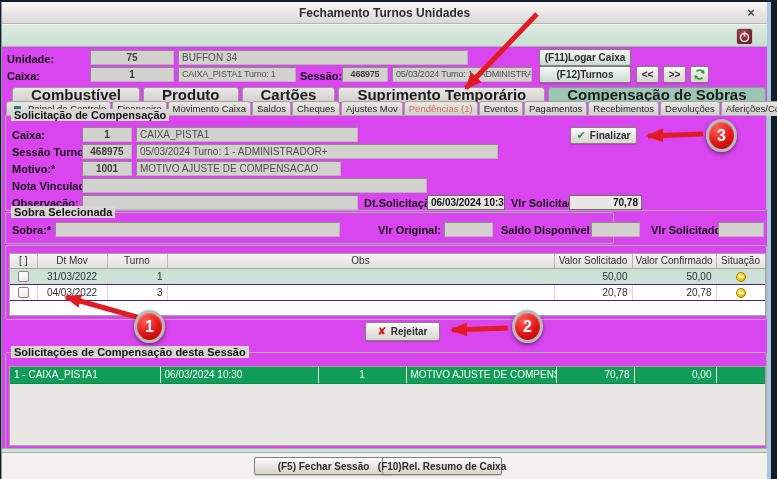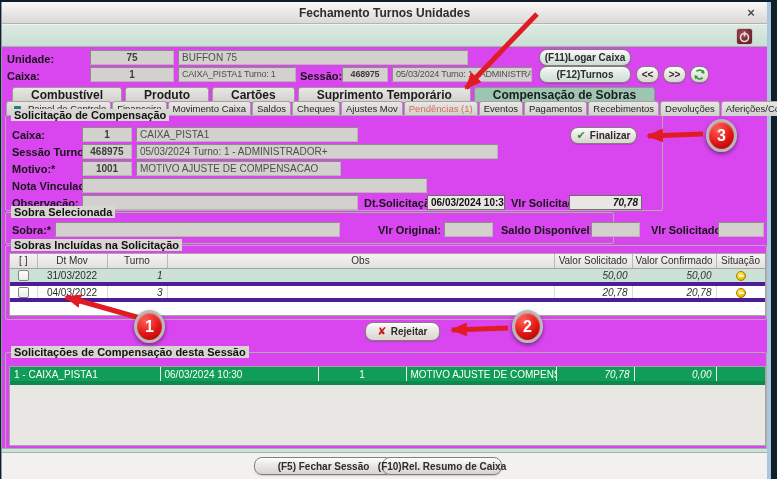--- a/index.html
+++ b/index.html
@@ -21,52 +21,52 @@
                background:radial-gradient(circle at 35% 30%, #9c4a56, #6e2430 70%); display:flex; align-items:center; justify-content:center; }
   
   .lbl { position:absolute; font-size:11px; font-weight:bold; color:#151515; white-space:nowrap; }
   .fld { position:absolute; height:15px; background:#d3d1cd; border:1px solid;
          border-color:#8d8b87 #b8b6b2 #b8b6b2 #8d8b87; font-size:10px; color:#4e4e4e;
          line-height:13px; padding:0 3px; white-space:nowrap; overflow:hidden; }
   .fld.code { font-weight:bold; color:#3d3d3d;text-align:center; }
   .fld.tight { font-size:9px; letter-spacing:-0.2px; }
   .fld.lite { background:#e9e7e4; border-color:#6f6d6a; color:#121212; font-weight:bold; }
   .fld.num { text-align:right; }
-  .btn { position:absolute; border:1px solid #828078; border-radius:8px;
+  .btn { position:absolute; border:1px solid #828078; border-radius:2px;
          background:linear-gradient(#ffffff,#ece9e6 40%,#d8d5d1);
          font-weight:bold; font-size:10px; color:#2c2c2c; display:flex; align-items:center; justify-content:center;
          gap:4px; box-shadow:0 1px 1px rgba(0,0,0,.15); cursor:default; white-space:nowrap; }
   .btn.mint { background:linear-gradient(#f7fbf9,#e2ece7 40%,#cfdcd5); }
   .g { font-family:"DejaVu Sans",sans-serif; font-size:11px; line-height:10px; }
   .g.green { color:#27963c; } .g.red { color:#cc1616; }
   
   .tabrow { position:absolute; display:flex; align-items:flex-end; }
-  .tab { height:15px; line-height:14px; padding:0 18px; font-size:12px; font-weight:bold; color:#1c1c1c;
+  .tab { height:15px; line-height:14px; padding:0 18px; font-size:15px; font-weight:bold; color:#1c1c1c;
          background:linear-gradient(#e9e7e4,#d2d0cc); border:1px solid #9c9a96; border-bottom:none;
          border-radius:3px 3px 0 0; white-space:nowrap; cursor:default; }
   .tab.active { background:#9cc6b2; border-color:#7fa18f; }
   .subtab { height:15px; line-height:14px; padding:0 4px; font-size:9.5px; font-weight:normal; color:#1e1e1e;
             background:linear-gradient(#e9e7e4,#d2d0cc); border:1px solid #a5a3a0; border-bottom:none;
             border-radius:3px 3px 0 0; white-space:nowrap; display:inline-flex; align-items:center; gap:3px; cursor:default; }
   .subtab.pending { color:#d66a5a; }
   
   .grp { position:absolute; border:1px solid #b0aeaa; border-radius:2px; }
   .grp-title { position:absolute; top:-7px; left:5px; background:#d8d6d2; padding:0 3px;
                font-size:11px; font-weight:bold; color:#111; white-space:nowrap; }
   
   .tblwrap { position:absolute; background:#fff; border:1px solid #a7a5a1; overflow:hidden; }
   .tblwrap.gray { background:#e9e7e4; }
   table.tbl { border-collapse:collapse; table-layout:fixed; width:755px; font-size:10px; color:#2e2e2e; }
   .tbl th { height:14px; background:linear-gradient(#f4f3f1,#e3e1de); border-right:1px solid #bcbab6;
             border-bottom:1px solid #a5a3a0; font-weight:normal; padding:0 2px; white-space:nowrap; overflow:hidden; text-align:center; }
-  .tbl td { height:16px; border-right:1px solid #dddbd8; border-bottom:4px solid #4c1d95;
+  .tbl td { height:16px; border-right:1px solid #dddbd8; border-bottom:1px solid #4c1d95;
             padding:0 4px; white-space:nowrap; overflow:hidden; background:#fff; }
   tr.sel-mint td { background:#cde2d6; }
   tr.sel-green td { background:#0f9d58; color:#fff; border-right-color:rgba(255,255,255,.28); border-bottom-color:#0c8a4d; }
-  .num { text-align:right;font-style:italic; } .ctr { text-align:center; }
+  .num { text-align:right; } .ctr { text-align:center; }
   .cb { width:11px; height:11px; margin:0 auto; background:linear-gradient(#fff,#ececec);
         border:1px solid #858585; border-radius:2px; }
   .coin { display:inline-block; width:10px; height:10px; border-radius:50%;
           background:radial-gradient(circle at 35% 30%, #ffe98c, #f3c700 55%, #cf9e00);
           border:1px solid #a87e00; position:relative; vertical-align:middle; }
   .coin i { position:absolute; left:2px; top:3px; width:5px; height:2px; background:rgba(255,255,255,.85); border-radius:1px; }
   
   .mintline { position:absolute; left:0; top:446px; width:765px; height:5px; background:#cfe2d6;
               border-top:1px solid #9fb5a9; border-bottom:1px solid #9fb5a9; }
   .bottombar { position:absolute; left:0; top:451px; width:765px; height:26px; background:#f2f1ef; }
@@ -92,21 +92,21 @@
     <div class="power-btn">
       <svg width="11" height="12" viewBox="0 0 11 12">
         <circle cx="5.5" cy="6.5" r="4" fill="none" stroke="#f2d7da" stroke-width="1.6"></circle>
         <rect x="4.7" y="0.5" width="1.7" height="5" fill="#f2d7da"></rect>
       </svg>
     </div>
   </div>
 
   <span class="lbl" style="left:5px;top:51px">Unidade:</span>
   <div class="fld code" style="left:88px;top:48px;width:84px">75</div>
-  <div class="fld" style="left:176px;top:48px;width:290px">BUFFON 75</div>
+  <div class="fld" style="left:176px;top:48px;width:290px">BUFFON 34</div>
   <div class="btn mint" style="left:537px;top:47px;width:92px;height:17px">(F11)Logar Caixa</div>
 
   <span class="lbl" style="left:5px;top:68px">Caixa:</span>
   <div class="fld code" style="left:88px;top:65px;width:84px">1</div>
   <div class="fld tight" style="left:176px;top:65px;width:118px">CAIXA_PISTA1 Turno: 1</div>
   <span class="lbl" style="left:298px;top:68px">Sessão:</span>
   <div class="fld code tight" style="left:340px;top:65px;width:46px">468975</div>
   <div class="fld tight" style="left:390px;top:65px;width:140px">05/03/2024 Turno: 1 - ADMINISTRADOR+</div>
   <div class="btn mint" style="left:537px;top:64px;width:92px;height:17px">(F12)Turnos</div>
   <div class="btn" style="left:634px;top:64px;width:23px;height:17px">&lt;&lt;</div>
@@ -142,21 +142,21 @@
     <div class="subtab">Cheques</div>
     <div class="subtab">Ajustes Mov</div>
     <div class="subtab pending">Pendências (1)</div>
     <div class="subtab">Eventos</div>
     <div class="subtab">Pagamentos</div>
     <div class="subtab">Recebimentos</div>
     <div class="subtab">Devoluções</div>
     <div class="subtab">Aferições/Consumo</div>
   </div>
 
-  <div class="grp" style="left:3px;top:113px;width:658px;height:96px">
+  <div class="grp" style="left:3px;top:113px;width:762px;height:96px">
     <span class="grp-title">Solicitação de Compensação</span>
 
     <span class="lbl" style="left:6px;top:13px">Caixa:</span>
     <div class="fld code" style="left:76px;top:11px;width:50px">1</div>
     <div class="fld" style="left:130px;top:11px;width:222px">CAIXA_PISTA1</div>
 
     <span class="lbl" style="left:6px;top:30px">Sessão Turno:</span>
     <div class="fld code" style="left:76px;top:28px;width:50px">468975</div>
     <div class="fld" style="left:130px;top:28px;width:362px">05/03/2024 Turno: 1 - ADMINISTRADOR+</div>
 
@@ -186,21 +186,20 @@
     <div class="fld" style="left:49px;top:9px;width:285px"></div>
     <span class="lbl" style="left:372px;top:11px">Vlr Original:</span>
     <div class="fld num" style="left:438px;top:9px;width:49px"></div>
     <span class="lbl" style="left:495px;top:11px">Saldo Disponível:</span>
     <div class="fld num" style="left:585px;top:9px;width:49px"></div>
     <span class="lbl" style="left:645px;top:11px">Vlr Solicitado:</span>
     <div class="fld num" style="left:712px;top:9px;width:46px"></div>
   </div>
 
   <div class="grp" style="left:3px;top:243px;width:762px;height:75px">
-    <span class="grp-title">Sobras Incluídas na Solicitação</span>
     <div class="tblwrap" style="left:3px;top:7px;width:757px;height:63px">
       <table class="tbl">
         <colgroup>
               <col style="width:27px">
               <col style="width:70px">
               <col style="width:60px">
               <col style="width:387px">
               <col style="width:78px">
               <col style="width:84px">
               <col style="width:49px">

